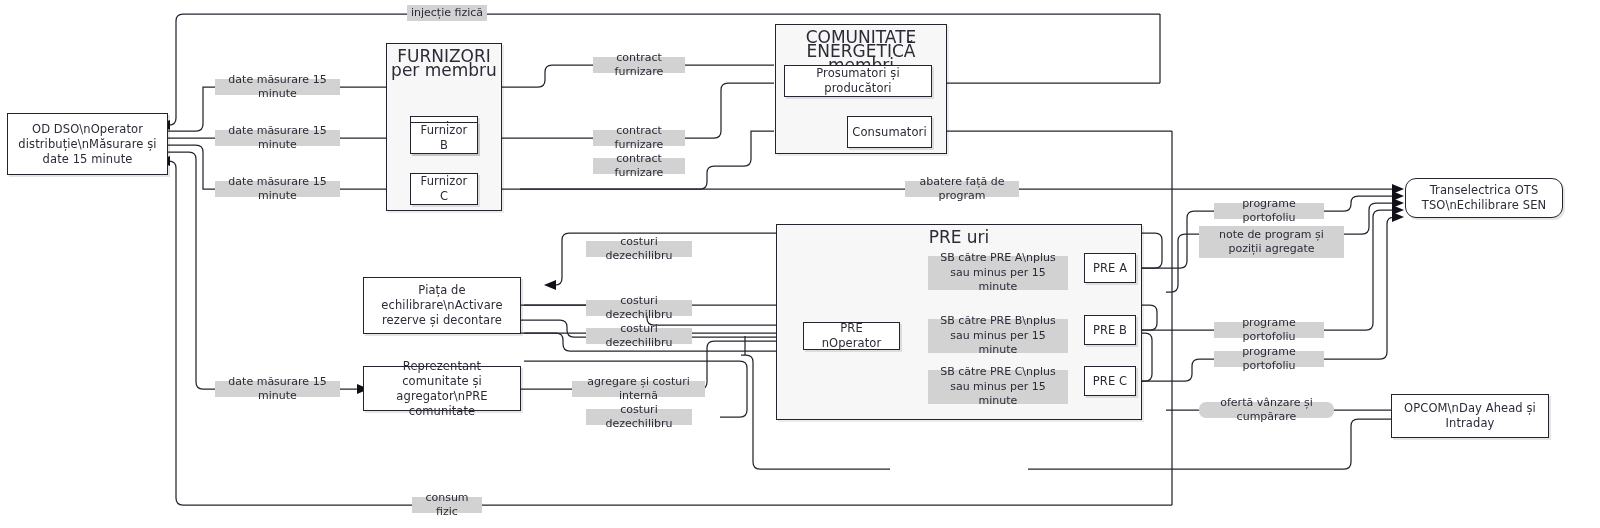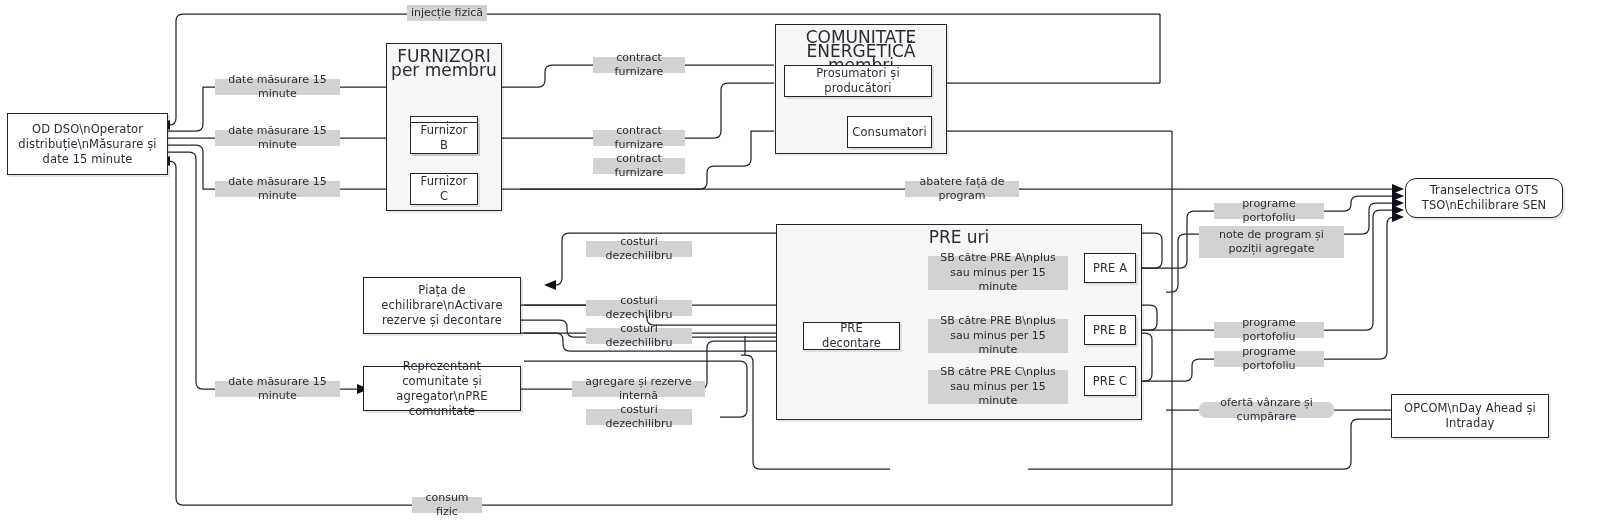--- a/index.html
+++ b/index.html
@@ -155,21 +155,21 @@
   </div>
   <div class="node" style="left:847px;top:116px;width:85px;height:32px;">
     <span>Consumatori</span>
   </div>
 
   <div class="group" style="left:776px;top:224px;width:366px;height:196px;">
     <div class="group-title" style="top:5px;">PRE uri</div>
   </div>
 
   <div class="node" style="left:803px;top:322px;width:97px;height:28px;">
-    <span>PRE decontare</span>
+    <span>PRE nOperator</span>
   </div>
   <div class="node" style="left:1084px;top:253px;width:52px;height:30px;">
     <span>PRE A</span>
   </div>
   <div class="node" style="left:1084px;top:315px;width:52px;height:30px;">
     <span>PRE B</span>
   </div>
   <div class="node" style="left:1084px;top:366px;width:52px;height:30px;">
     <span>PRE C</span>
   </div>
@@ -229,21 +229,21 @@
     <span>costuri dezechilibru</span>
   </div>
   <div class="elabel" style="left:586px;top:328px;width:106px;height:16px;">
     <span>costuri dezechilibru</span>
   </div>
   <div class="elabel" style="left:586px;top:409px;width:106px;height:16px;">
     <span>costuri dezechilibru</span>
   </div>
 
   <div class="elabel" style="left:572px;top:381px;width:133px;height:16px;">
-    <span>agregare și rezerve internă</span>
+    <span>agregare și costuri internă</span>
   </div>
 
   <div class="elabel" style="left:928px;top:256px;width:140px;height:34px;">
     <span>SB către PRE A\nplus sau minus per 15 minute</span>
   </div>
   <div class="elabel" style="left:928px;top:319px;width:140px;height:34px;">
     <span>SB către PRE B\nplus sau minus per 15 minute</span>
   </div>
   <div class="elabel" style="left:928px;top:370px;width:140px;height:34px;">
     <span>SB către PRE C\nplus sau minus per 15 minute</span>

